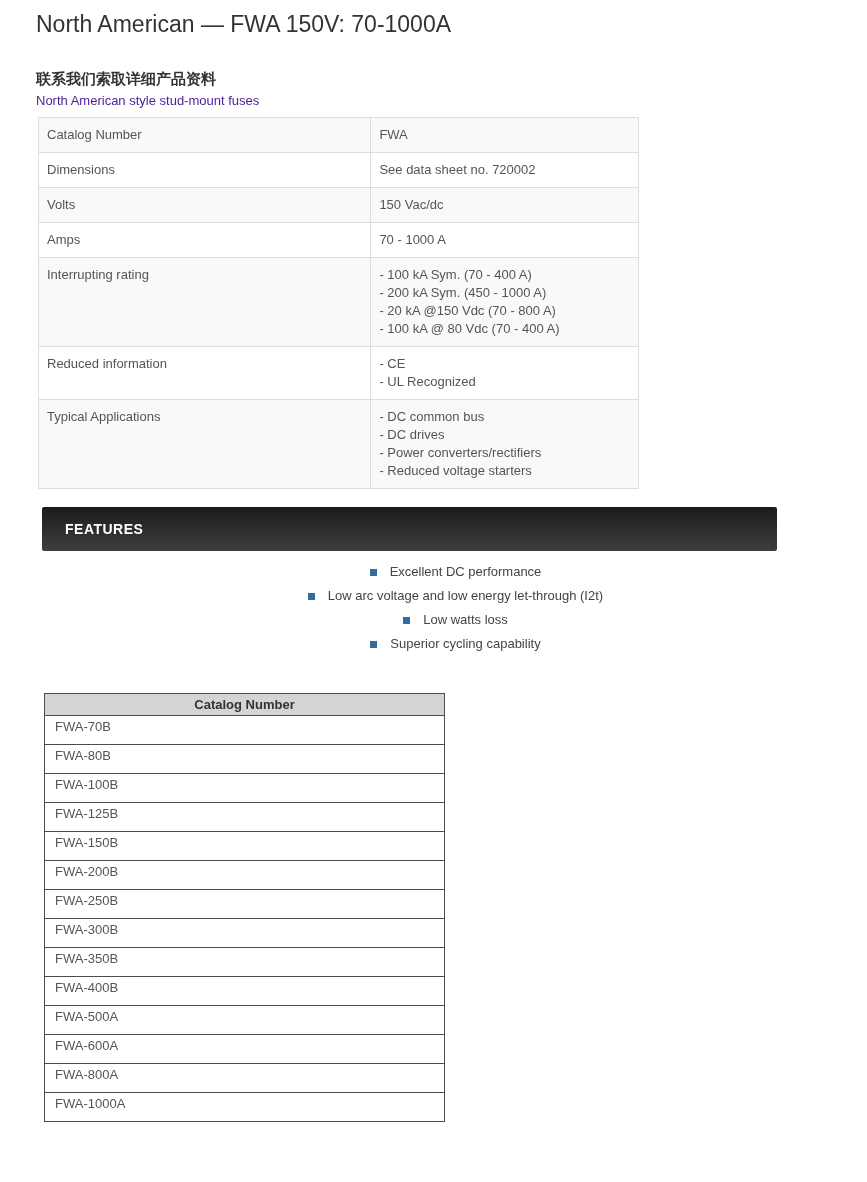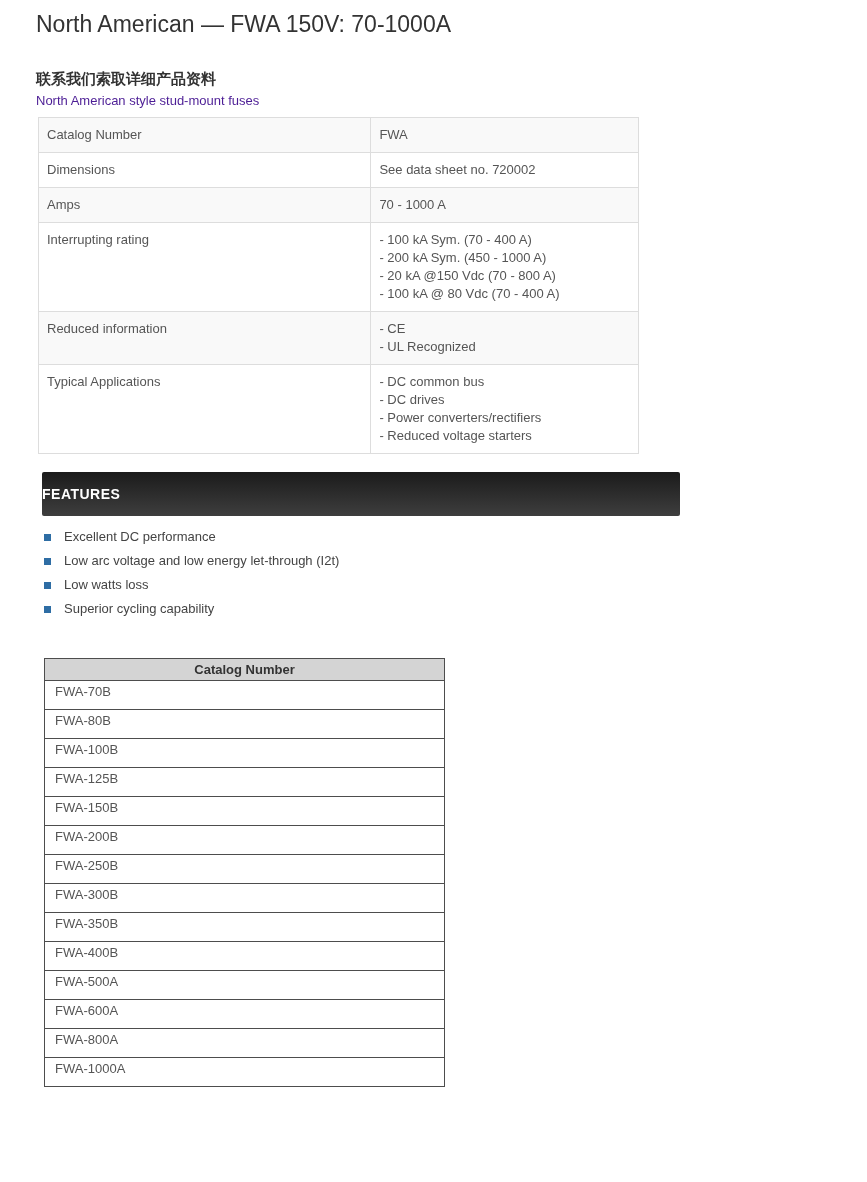--- a/index.html
+++ b/index.html
@@ -46,45 +46,47 @@
   .spec-table td {
     border: 1px solid #ddd;
     padding: 8px;
     line-height: 18px;
     vertical-align: top;
   }
   .spec-table tr:nth-child(odd) { background: #f9f9f9; }
   .spec-label { width: 55.4%; }
   
   .features-bar {
-    width: 638px;
+    width: 735px;
     height: 44px;
     margin: 18px 0 0 6px;
     background: linear-gradient(#1b1b1b, #3e3e3e);
     border-radius: 2px;
     display: flex;
     align-items: center;
+    padding-left: 23px;
     color: #fff;
     font-size: 14px;
     font-weight: 700;
     letter-spacing: 0.5px;
   }
   
   .features-list {
     list-style: none;
     margin: 14px 0 0 8px;
     padding: 0;
   }
   .feature-item {
     display: flex;
     align-items: center;
     margin-bottom: 10px;
     font-size: 13px;
     line-height: 14px;
     color: #444;
+    justify-content: center;
   }
   .bullet {
     flex: 0 0 auto;
     width: 7px;
     height: 7px;
     background: #2e6da4;
     margin-right: 13px;
   }
   
   .catalog-table {
@@ -134,20 +136,26 @@
           </td>
         </tr>
 
         <tr>
           <td class="spec-label">Dimensions</td>
           <td class="spec-value">
             <div>See data sheet no. 720002</div>
           </td>
         </tr>
 
+        <tr>
+          <td class="spec-label">Volts</td>
+          <td class="spec-value">
+            <div>150 Vac/dc</div>
+          </td>
+        </tr>
 
         <tr>
           <td class="spec-label">Amps</td>
           <td class="spec-value">
             <div>70 - 1000 A</div>
           </td>
         </tr>
 
         <tr>
           <td class="spec-label">Interrupting rating</td>

